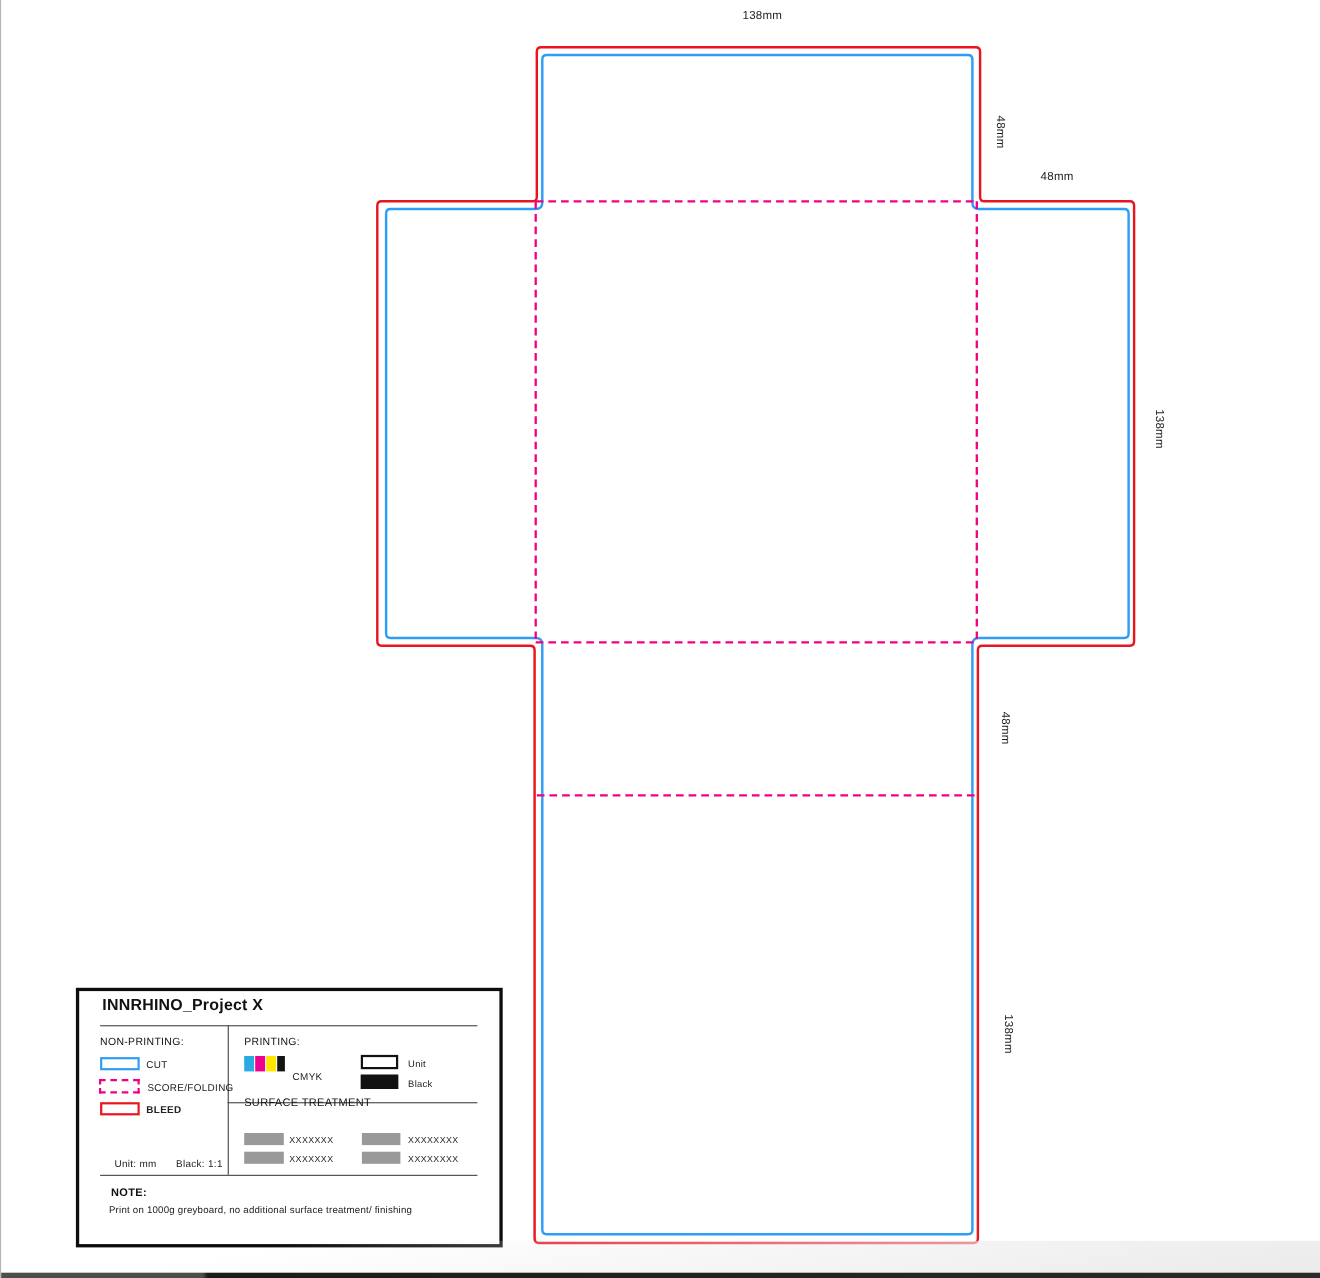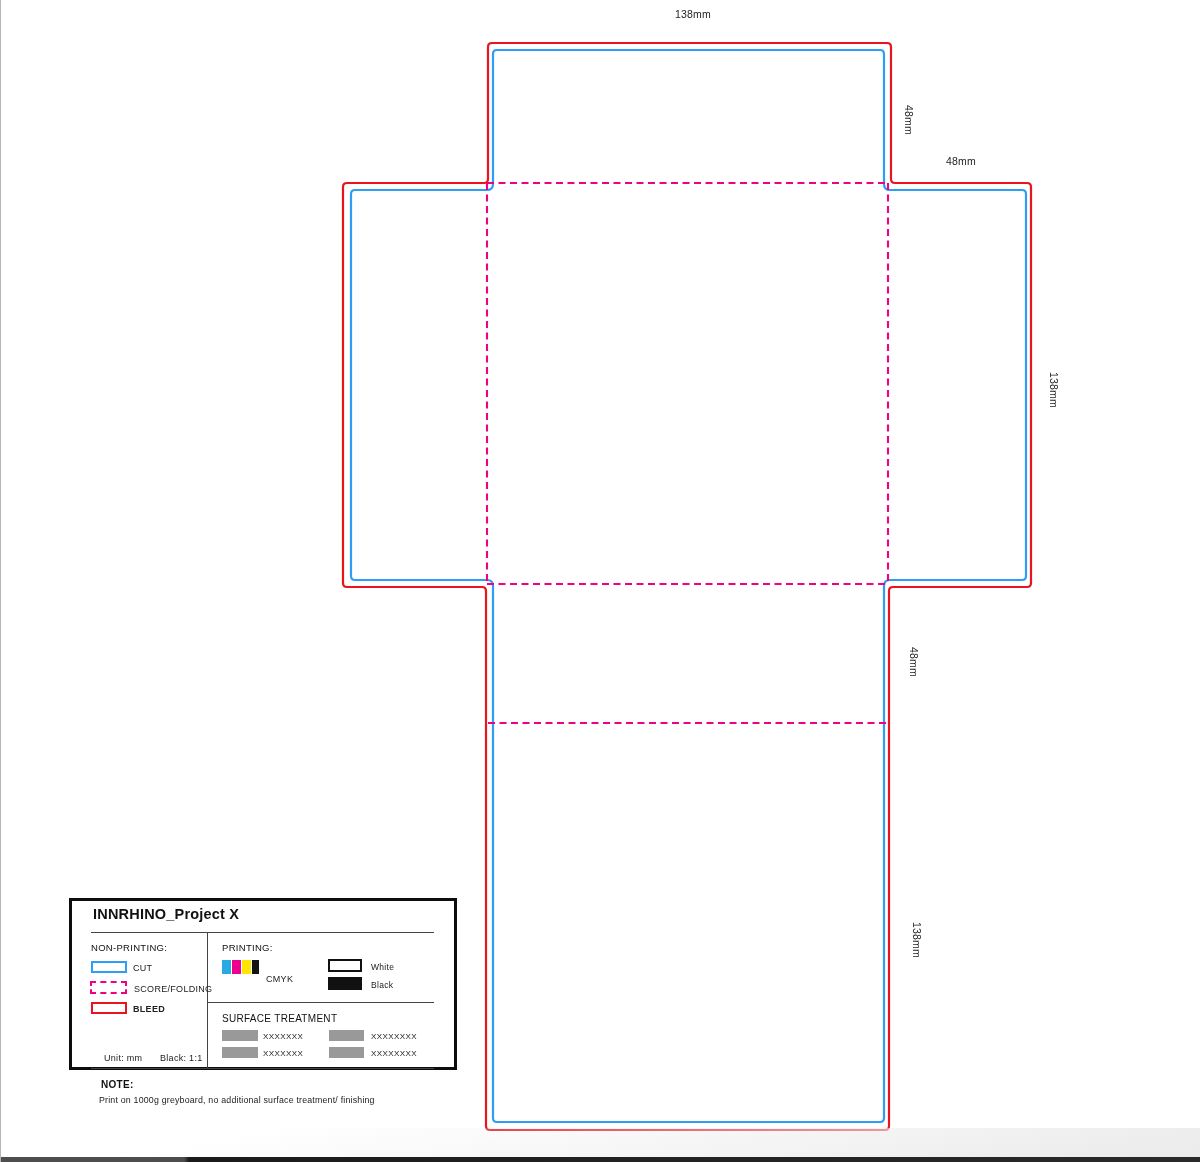--- a/index.html
+++ b/index.html
@@ -27,21 +27,21 @@
     white-space: nowrap;
     transform: translate(-50%, -50%);
     letter-spacing: 0.2px;
   }
   .dim.rot { transform: translate(-50%, -50%) rotate(90deg); }
 
   
   .legend {
     position: absolute;
     left: 68px; top: 898px;
-    width: 388px; height: 172px;
+    width: 388px; height: 236px;
     background: #fff;
     border: 3px solid #0d0d0d;
     box-sizing: border-box;
   }
   .legend * { position: absolute; box-sizing: border-box; }
   .lg-title { left: 21px; top: 5px; font-size: 14.5px; font-weight: bold; color: #111; letter-spacing: 0.2px; }
   .lg-rule { background: #444; }
   .lg-line-title  { left: 19px; top: 31px; width: 343px; height: 1px; }
   .lg-divider     { left: 135px; top: 31px; width: 1px; height: 136px; }
   .lg-line-midright { left: 135px; top: 101px; width: 227px; height: 1px; }
@@ -67,21 +67,21 @@
   .sw-c { width: 9px; background: var(--color-cyan, #29abe2); }
   .sw-m { width: 9px; background: var(--color-magenta, #ec008c); }
   .sw-y { width: 9px; background: var(--color-yellow, #ffe600); }
   .sw-k { width: 7px; background: var(--color-black, #141414); }
   .lb-cmyk { left: 194px; top: 73px; }
   .sw-white { left: 256px; top: 58px; width: 34px; height: 13px; border: 2px solid #111; background: #fff; }
   .lb-white { left: 299px; top: 61px; }
   .sw-black { left: 256px; top: 76px; width: 34px; height: 13px; background: #111; border: 2px solid #111; }
   .lb-black { left: 299px; top: 79px; }
 
-  .st-heading { left: 150px; top: 112px; font-size: 10px; }
+  .st-heading { left: 150px; top: 96px; font-size: 10px; }
   .st-sw { height: 11px; background: var(--color-swatch_gray, #999); }
   .st-sw.r1c1 { left: 150px; top: 129px; width: 36px; }
   .st-sw.r1c2 { left: 257px; top: 129px; width: 35px; }
   .st-sw.r2c1 { left: 150px; top: 146px; width: 36px; }
   .st-sw.r2c2 { left: 257px; top: 146px; width: 35px; }
   .st-lb { font-size: 8px; color: #222; letter-spacing: 0.4px; }
   .st-lb.r1c1 { left: 191px; top: 131px; }
   .st-lb.r1c2 { left: 299px; top: 131px; }
   .st-lb.r2c1 { left: 191px; top: 148px; }
   .st-lb.r2c2 { left: 299px; top: 148px; }
@@ -142,21 +142,21 @@
 
   <div class="lg-heading pr-heading">PRINTING:</div>
   <div class="sw-cmyk">
     <span class="sw-c"></span>
     <span class="sw-m"></span>
     <span class="sw-y"></span>
     <span class="sw-k"></span>
   </div>
   <div class="lg-label lb-cmyk">CMYK</div>
   <div class="sw-white"></div>
-  <div class="lg-small lb-white">White</div>
+  <div class="lg-small lb-white">Unit</div>
   <div class="sw-black"></div>
   <div class="lg-small lb-black">Black</div>
 
   <div class="lg-heading st-heading">SURFACE TREATMENT</div>
   <div class="st-sw r1c1"></div>
   <div class="st-lb r1c1">XXXXXXX</div>
   <div class="st-sw r1c2"></div>
   <div class="st-lb r1c2">XXXXXXXX</div>
   <div class="st-sw r2c1"></div>
   <div class="st-lb r2c1">XXXXXXX</div>

